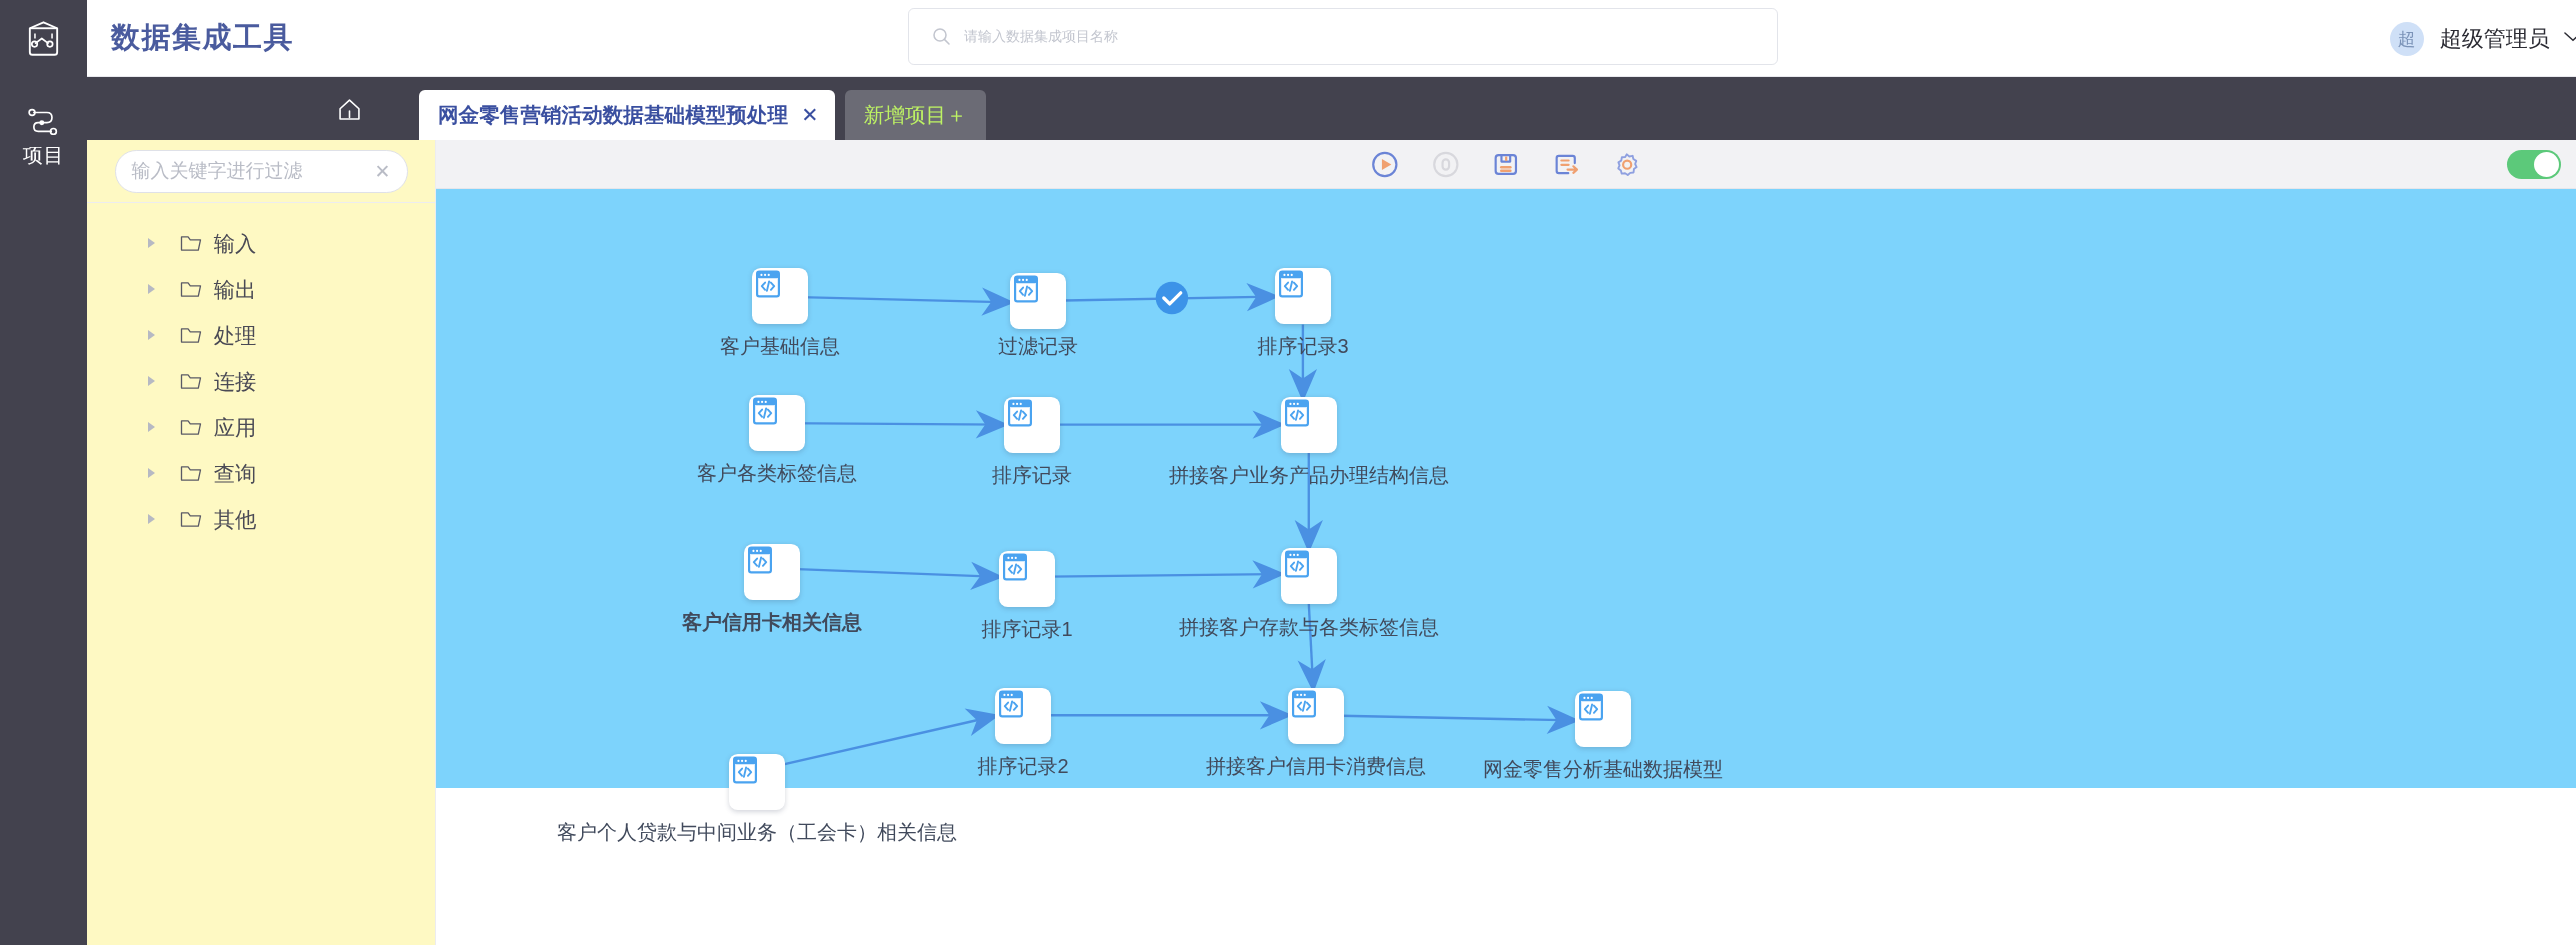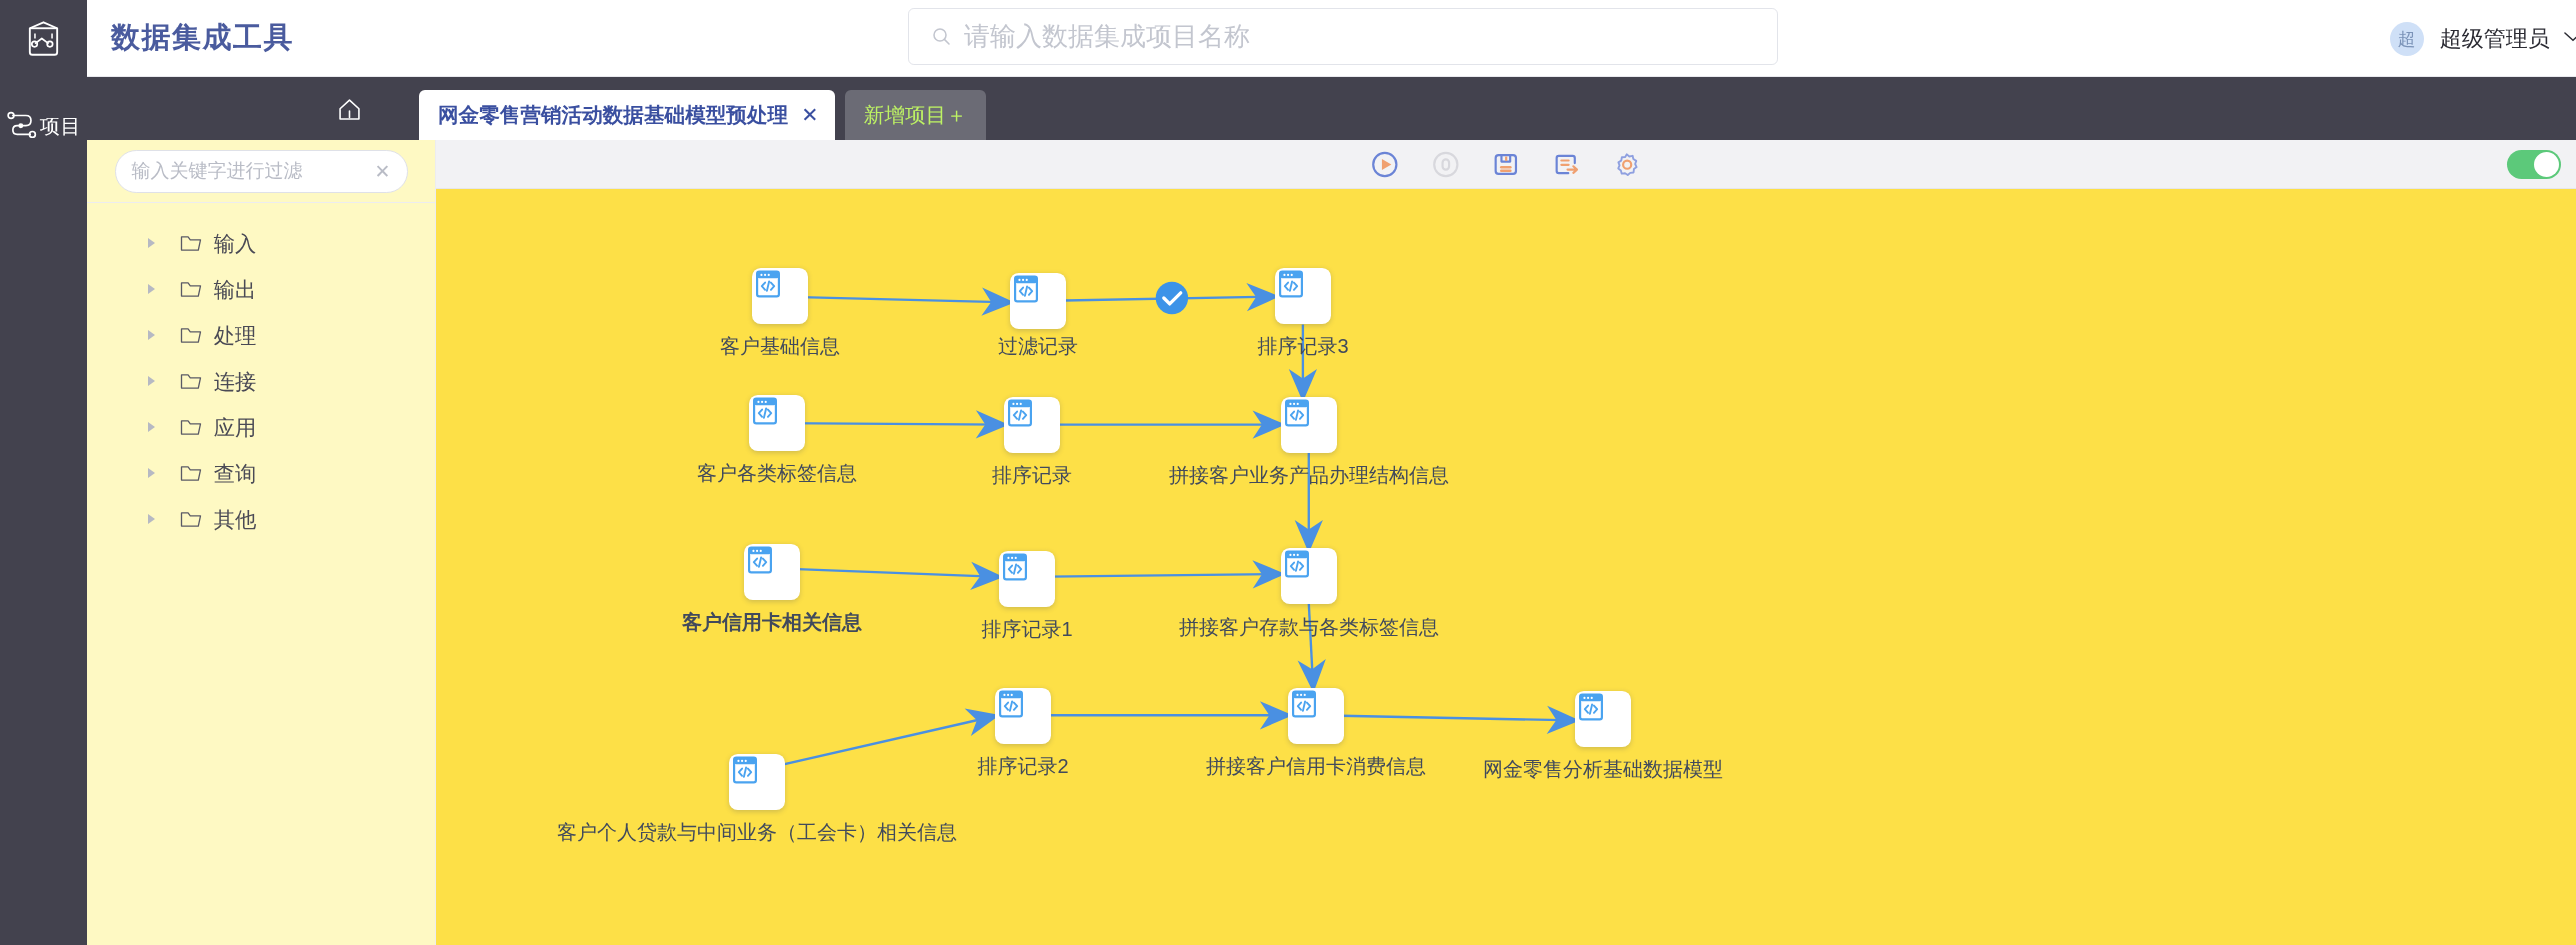--- a/index.html
+++ b/index.html
@@ -17,21 +17,21 @@
     width: 87px; height: 945px;
     background: #43424e;
     display: flex; flex-direction: column; align-items: center;
   }
   .rail-logo {
     width: 87px; height: 77px;
     display: flex; align-items: center; justify-content: center;
   }
   .rail-item {
     margin-top: 29px;
-    display: flex; flex-direction: row; align-items: center;
+    display: flex; flex-direction: column; align-items: center;
     color: #ffffff;
     cursor: pointer;
   }
   .rail-item-label {
     margin-top: 7.4px; font-size: 20px; color: #ffffff; letter-spacing: 0.7px;
   }
 
   
   .header {
     position: absolute; left: 87px; top: 0;
@@ -49,21 +49,21 @@
     position: absolute; left: 821px; top: 8px;
     width: 870px; height: 57px;
   }
   .search-box {
     width: 100%; height: 57px;
     border: 0.7px solid #e2e4ea; border-radius: 5.9px;
     background: #fff;
     display: flex; align-items: center; padding-left: 22px;
   }
   .search-ph {
-    margin-left: 12.5px; font-size: 26px; color: #c3c6cf; white-space: nowrap;
+    margin-left: 12.5px; font-size: 14px; color: #c3c6cf; white-space: nowrap;
   }
   .user-area {
     position: absolute; right: 26.5px; top: 0; height: 77px;
     display: flex; align-items: center; cursor: pointer;
   }
   .avatar {
     width: 34px; height: 34px; border-radius: 50%;
     background: #cfe0f7; color: #7b93b8;
     display: flex; align-items: center; justify-content: center;
     font-size: 17.7px;
@@ -122,22 +122,22 @@
     border-top: 5.2px solid transparent;
     border-bottom: 5.2px solid transparent;
     margin-left: -35px; margin-right: 25px;
   }
   .folder-ico { margin-right: 11.8px; display: flex; }
   .tree-label { font-size: 21.3px; color: #4a4a55; }
 
   
   .canvas-area {
     position: absolute; left: 436px; top: 140px;
-    width: 2140px; height: 805px;
-    background: #fde047;
+    width: 2140px; height: 648px;
+    background: #7dd3fc;
   }
   .toolbar {
     position: absolute; left: 0; top: 0;
     width: 2140px; height: 49px;
     background: #f2f2f4;
     border-bottom: 0.7px solid #e6e6ea;
   }
   .tool-btns {
     position: absolute; left: 50%; transform: translateX(-50%);
     top: 5.9px; display: flex; gap: 23.6px; align-items: center;

